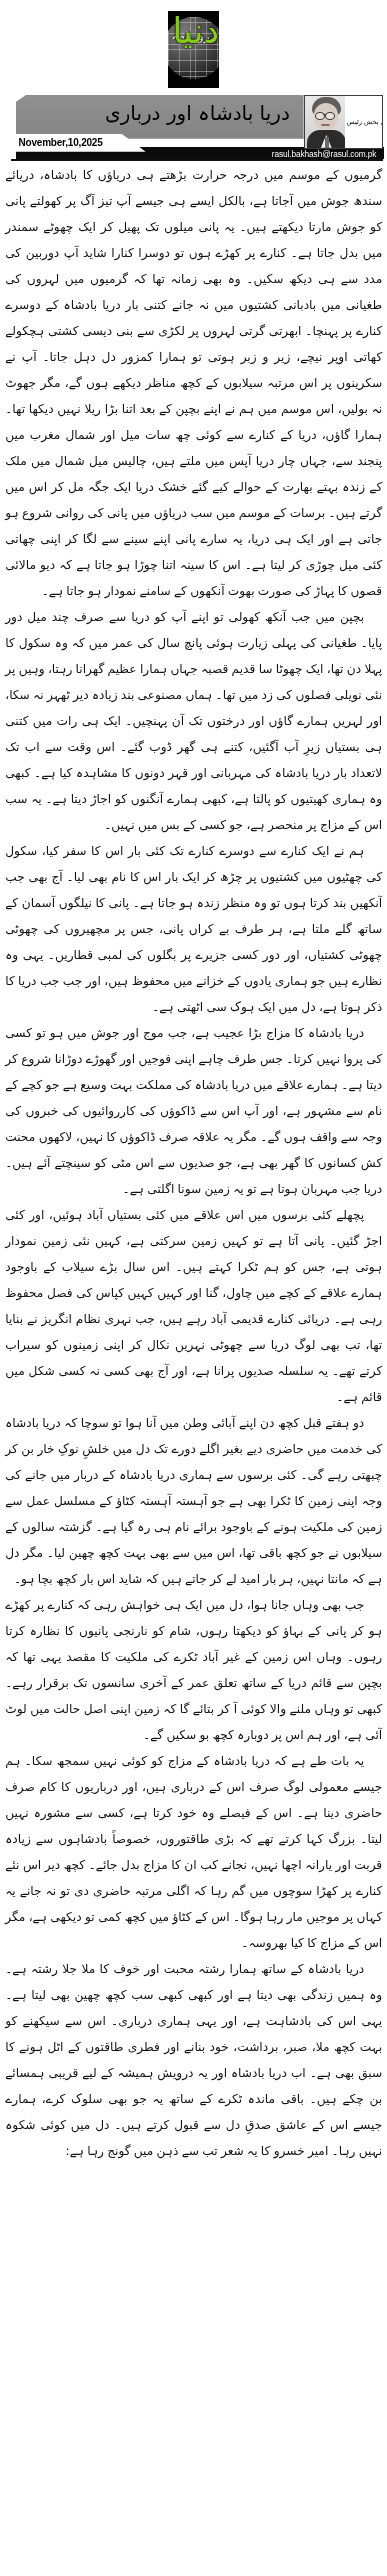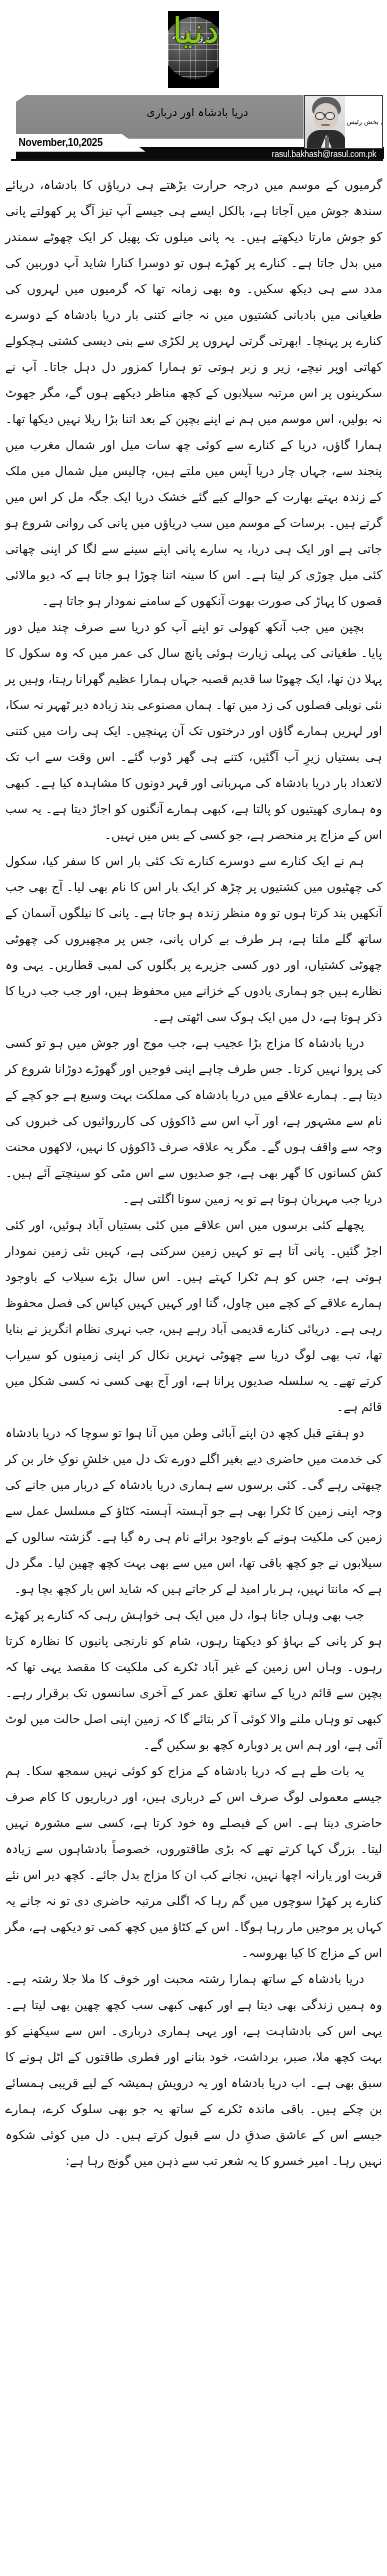--- a/index.html
+++ b/index.html
@@ -83,21 +83,21 @@
     left:4.2px;top:0;
     width:288px;height:44px;
     background:linear-gradient(to bottom,#8f8f8f 0%,#8a8a8a 55%,#848484 100%);
     clip-path:polygon(10.7px 0, 100% 0, 100% 100%, 0 100%, 0 7.1px);
   }
   .headline{
     position:absolute;
     left:0;right:0;top:0;height:36px;
     display:flex;align-items:center;justify-content:center;
     box-sizing:border-box;
-    font-size:11px;
+    font-size:20px;
     color:#000;
     white-space:nowrap;
     letter-spacing:-0.3px;
   }
   .date-notch{
     position:absolute;
     left:4.2px;top:39px;
     width:130px;height:18px;
     background:#ffffff;
     clip-path:polygon(0 0, 106px 0, 130px 18px, 0 18px);
@@ -203,21 +203,21 @@
   }
 
   .rule-under{
     width:372px;height:1.8px;background:#111;margin:2.4px 3.6px 0 3.6px;
   }
 
   
   .article{
     width:377px;
     margin:0 4.8px;
-    padding-top:11px;
+    padding-top:1px;
     box-sizing:border-box;
   }
   .para{
     font-size:12.2px;
     line-height:26px;
     text-align:justify;
     text-align-last:right;
     color:#131313;
     margin:0;
     word-spacing:-0.6px;

